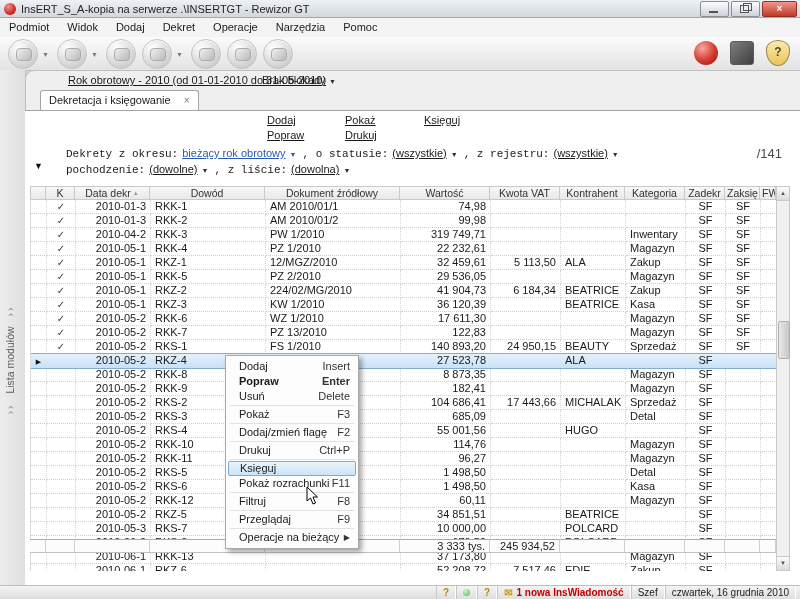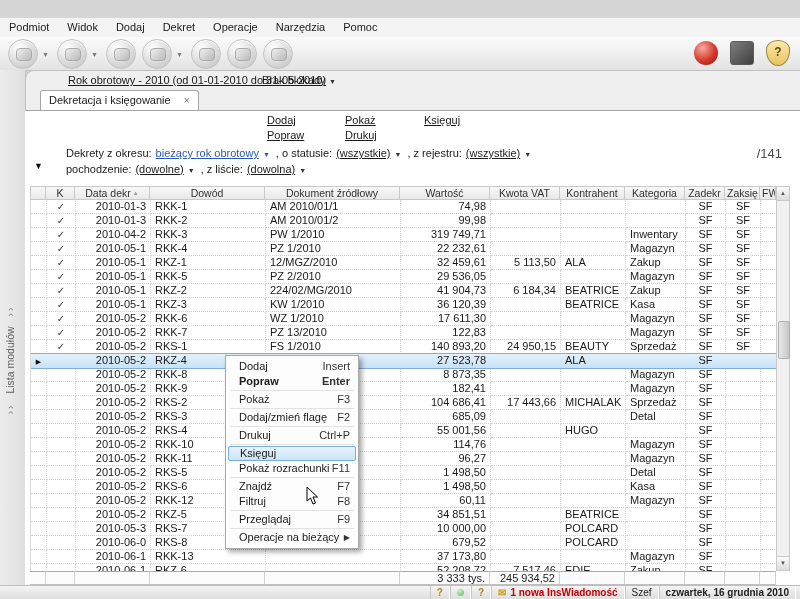--- a/index.html
+++ b/index.html
@@ -64,21 +64,21 @@
     border-top:1px solid #A5A5A5;box-sizing:border-box;}
   
   .page-title{position:absolute;left:42px;top:111px;font-size:19px;color:#181818;
     border-bottom:1px solid #444;padding-bottom:1px;cursor:pointer;white-space:nowrap;}
   .page-title .caret{font-size:9px;vertical-align:3px;margin-left:2px;}
   .plink{position:absolute;font-size:11px;text-decoration:underline;color:#1a1a1a;cursor:pointer;}
   .counter{position:absolute;right:18px;top:146px;font-size:13px;color:#4A4A4A;}
   
   .collapse-arrow{position:absolute;left:34px;top:161px;font-size:9px;color:#111;cursor:pointer;}
   .filter-line{position:absolute;left:66px;font-size:11px;white-space:nowrap;}
-  .filter-line .lab{color:#1a1a1a;margin-right:4px;}
+  .filter-line .lab{color:#1a1a1a;margin-right:4px;font-family:Liberation Mono, monospace;}
   .filter-line .lnk{text-decoration:underline;color:#1a1a1a;cursor:pointer;margin-right:4px;}
   .filter-line .lnk.accent{color:#2B59B8;}
   .filter-line .fcaret{font-size:7px;color:#2B59B8;margin-right:6px;}
   .filter-line .fcaret.dark{color:#333;}
   
   .thead{position:absolute;left:30px;top:186px;height:14px;white-space:nowrap;font-size:10.5px;}
   .hcell{display:inline-block;vertical-align:top;height:14px;line-height:13px;box-sizing:border-box;
     background:linear-gradient(#F8F8F8,#E8E8E8);border-right:1px solid #C9C9C9;border-top:1px solid #C9C9C9;
     border-bottom:1px solid #C9C9C9;text-align:center;color:#333;overflow:hidden;padding:0 2px;}
   .hcell:first-child{border-left:1px solid #C9C9C9;}
@@ -90,21 +90,21 @@
     box-sizing:border-box;border-right:1px dotted #D6D6D6;border-bottom:1px dotted #CFCFCF;
     padding:0 4px;overflow:hidden;color:#1a1a1a;}
   .tcell.c{text-align:center;padding:0 1px;}
   .tcell.r{text-align:right;}
   .trow.sel{background:linear-gradient(#E4F1FC,#C7E1F7);position:relative;
     box-shadow:0 -1px 0 #85ABD8, 0 1px 0 #85ABD8;}
   .trow.sel .tcell{border-right-color:transparent;border-bottom-color:transparent;}
   .trow .check{font-size:10px;color:#3A3A3A;}
   .trow .marker{font-size:7px;color:#111;}
   
-  .totals{position:absolute;left:30px;top:571px;height:14px;white-space:nowrap;}
+  .totals{position:absolute;left:30px;top:539px;height:14px;white-space:nowrap;}
   .tocell{display:inline-block;vertical-align:top;height:14px;line-height:13px;font-size:11px;
     box-sizing:border-box;background:#FCFCFC;border-right:1px solid #D0D0D0;border-top:1px solid #ABABAB;
     border-bottom:1px solid #C0C0C0;padding:0 4px;text-align:right;color:#222;overflow:hidden;}
   
   .vscroll{position:absolute;left:776px;top:186px;width:14px;height:385px;background:#F1F1F1;
     border:1px solid #C9C9C9;box-sizing:border-box;}
   .sbtn{position:absolute;left:0;width:12px;height:13px;background:linear-gradient(#FBFBFB,#DCDCDC);
     border-bottom:1px solid #C9C9C9;text-align:center;font-size:6px;line-height:13px;color:#555;}
   .sbtn.down{bottom:0;border-top:1px solid #C9C9C9;border-bottom:none;}
   .sthumb{position:absolute;left:1px;top:134px;width:10px;height:36px;border-radius:2px;
@@ -125,27 +125,42 @@
   
   .statusbar{position:absolute;left:0;right:0;bottom:0;height:14px;
     background:linear-gradient(#F4F4F4,#DEDEDE);border-top:1px solid #BDBDBD;
     display:flex;justify-content:flex-end;align-items:stretch;font-size:10px;box-sizing:border-box;}
   .sitem{border-left:1px solid #C6C6C6;border-right:1px solid #FFFFFF;padding:0 6px;line-height:12px;
     display:flex;align-items:center;white-space:nowrap;color:#222;}
   .sitem .q{color:#B8860B;font-weight:bold;}
   .sitem .dot{width:7px;height:7px;border-radius:50%;background:radial-gradient(circle at 35% 30%,#C9F2C9,#57BA57);}
   .sitem.msg{color:#C00000;font-weight:bold;}
   .sitem .env{color:#D0A017;margin-right:4px;font-size:10px;}
-  .sitem:last-child{margin-right:4px;font-weight:bold;}
+  .sitem:last-child{margin-right:4px;}
 </style>
 </head>
 <body>
 
 <div id="app">
 
+  <div class="titlebar">
+    <div class="app-icon"></div>
+    <div class="title-text">InsERT_S_A-kopia na serwerze .\INSERTGT - Rewizor GT</div>
+    <div class="win-buttons">
+      <div class="win-btn">
+          <div class="glyph-min"></div>
+        </div>
+      <div class="win-btn">
+          <div class="glyph-restore"></div>
+        </div>
+      <div class="win-btn close">
+          <div class="glyph-close">×</div>
+        </div>
+    </div>
+  </div>
 
   <div class="menubar" id="menubar">
       <div class="mitem">Podmiot</div>
       <div class="mitem">Widok</div>
       <div class="mitem">Dodaj</div>
       <div class="mitem">Dekret</div>
       <div class="mitem">Operacje</div>
       <div class="mitem">Narzędzia</div>
       <div class="mitem">Pomoc</div>
     </div>
@@ -257,20 +272,24 @@
 
   <div class="ctx" id="ctxmenu">
       <div class="item">
         <span>Dodaj</span>
         <span class="sc">Insert</span>
       </div>
       <div class="item bold">
         <span>Popraw</span>
         <span class="sc">Enter</span>
       </div>
+      <div class="item">
+        <span>Usuń</span>
+        <span class="sc">Delete</span>
+      </div>
       <div class="sep"></div>
       <div class="item">
         <span>Pokaż</span>
         <span class="sc">F3</span>
       </div>
       <div class="sep"></div>
       <div class="item">
         <span>Dodaj/zmień flagę</span>
         <span class="sc">F2</span>
       </div>
@@ -282,24 +301,20 @@
       <div class="sep"></div>
       <div class="item hl">
         <span>Księguj</span>
         <span class="sc"></span>
       </div>
       <div class="item">
         <span>Pokaż rozrachunki</span>
         <span class="sc">F11</span>
       </div>
       <div class="sep"></div>
-      <div class="item">
-        <span>Znajdź</span>
-        <span class="sc">F7</span>
-      </div>
       <div class="item">
         <span>Filtruj</span>
         <span class="sc">F8</span>
       </div>
       <div class="sep"></div>
       <div class="item">
         <span>Przeglądaj</span>
         <span class="sc">F9</span>
       </div>
       <div class="sep"></div>

